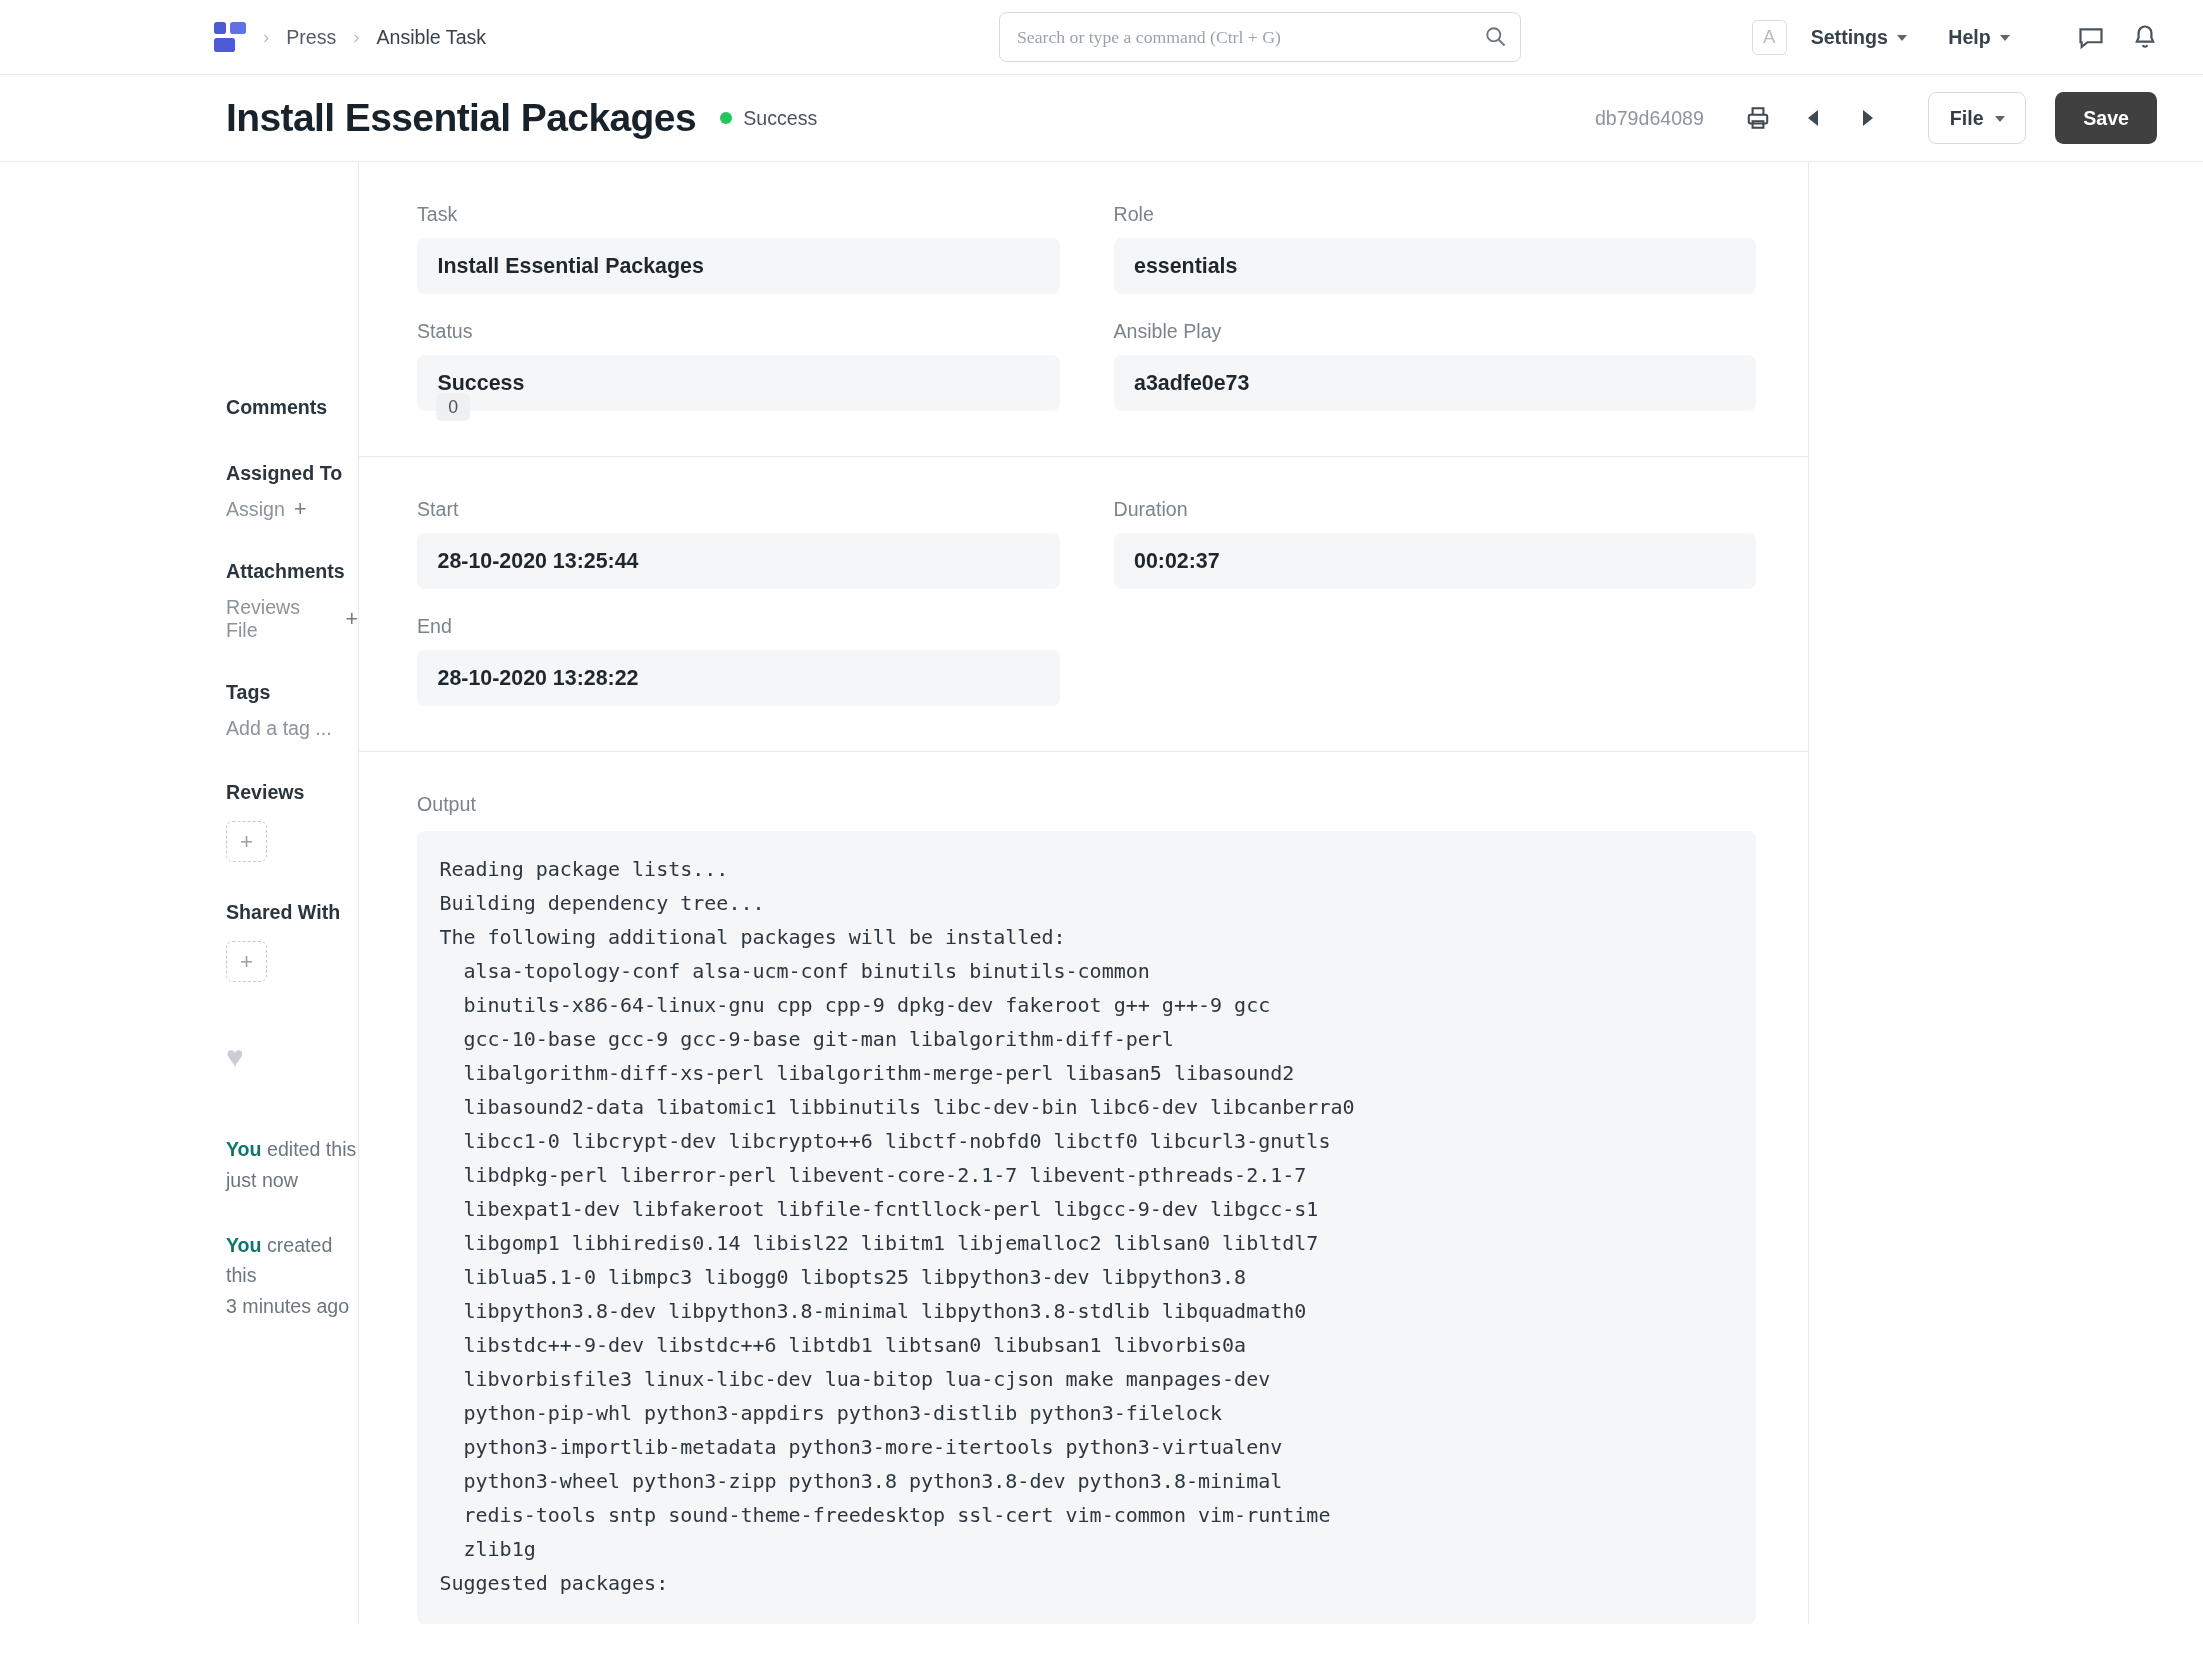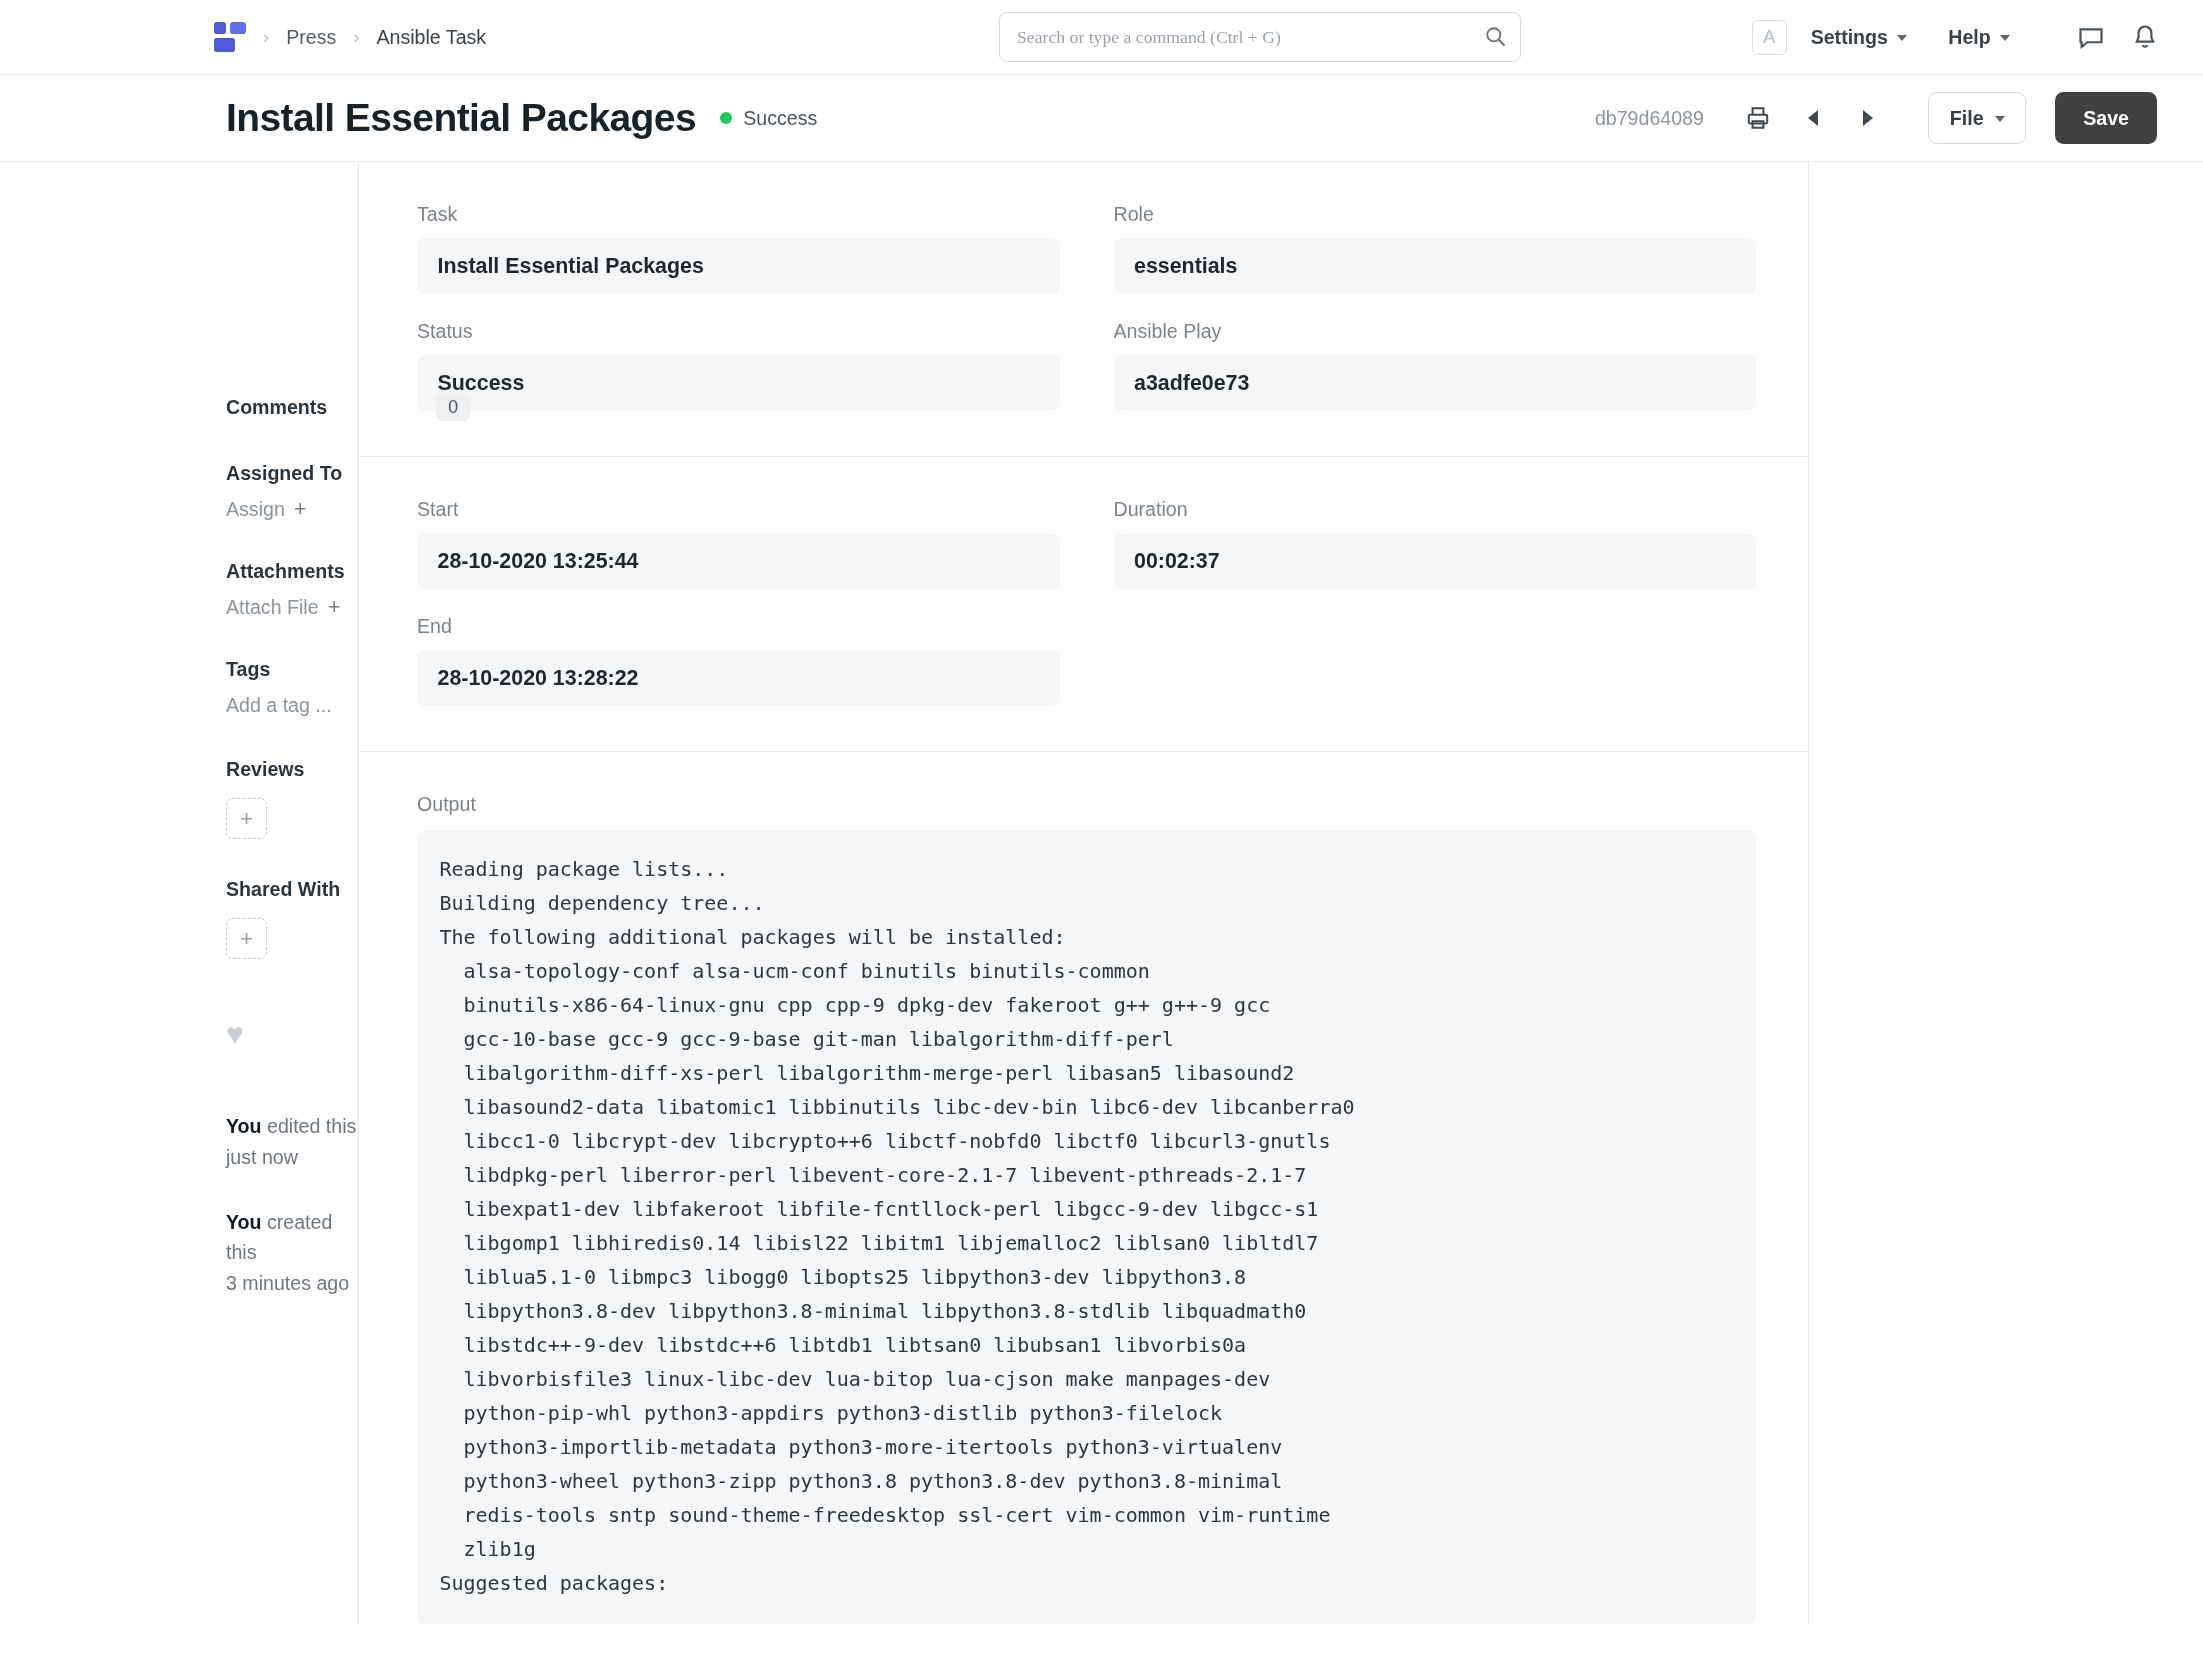--- a/index.html
+++ b/index.html
@@ -226,21 +226,21 @@
     color: #9aa2aa;
     font-size: 22.4px;
     margin-top: 17px;
   }
   .heart { color: #c9ced4; font-size: 30px; }
   .activity {
     font-size: 19.6px;
     color: #6d767f;
     line-height: 1.55;
   }
-  .activity b { color: #0f172a; }
+  .activity b { color: #0f766e; }
 
   
   .main {
     flex: 1 1 auto;
     border-left: 0.9px solid #e8ebed;
     border-right: 0.9px solid #e8ebed;
     max-width: 1451px;
   }
   .section {
     padding: 41px 52px 45px 58px;
@@ -379,21 +379,21 @@
       <div class="side-title">Assigned To</div>
       <div class="side-sub">
         <span>Assign</span>
         <span class="plus-inline">+</span>
       </div>
     </div>
 
     <div class="side-block" style="margin-top:39px;">
       <div class="side-title">Attachments</div>
       <div class="side-sub">
-        <span>Attach File</span>
+        <span>Reviews File</span>
         <span class="plus-inline">+</span>
       </div>
     </div>
 
     <div class="side-block" style="margin-top:39px;">
       <div class="side-title">Tags</div>
       <div class="side-sub">Add a tag ...</div>
     </div>
 
     <div class="side-block" style="margin-top:41px;">

